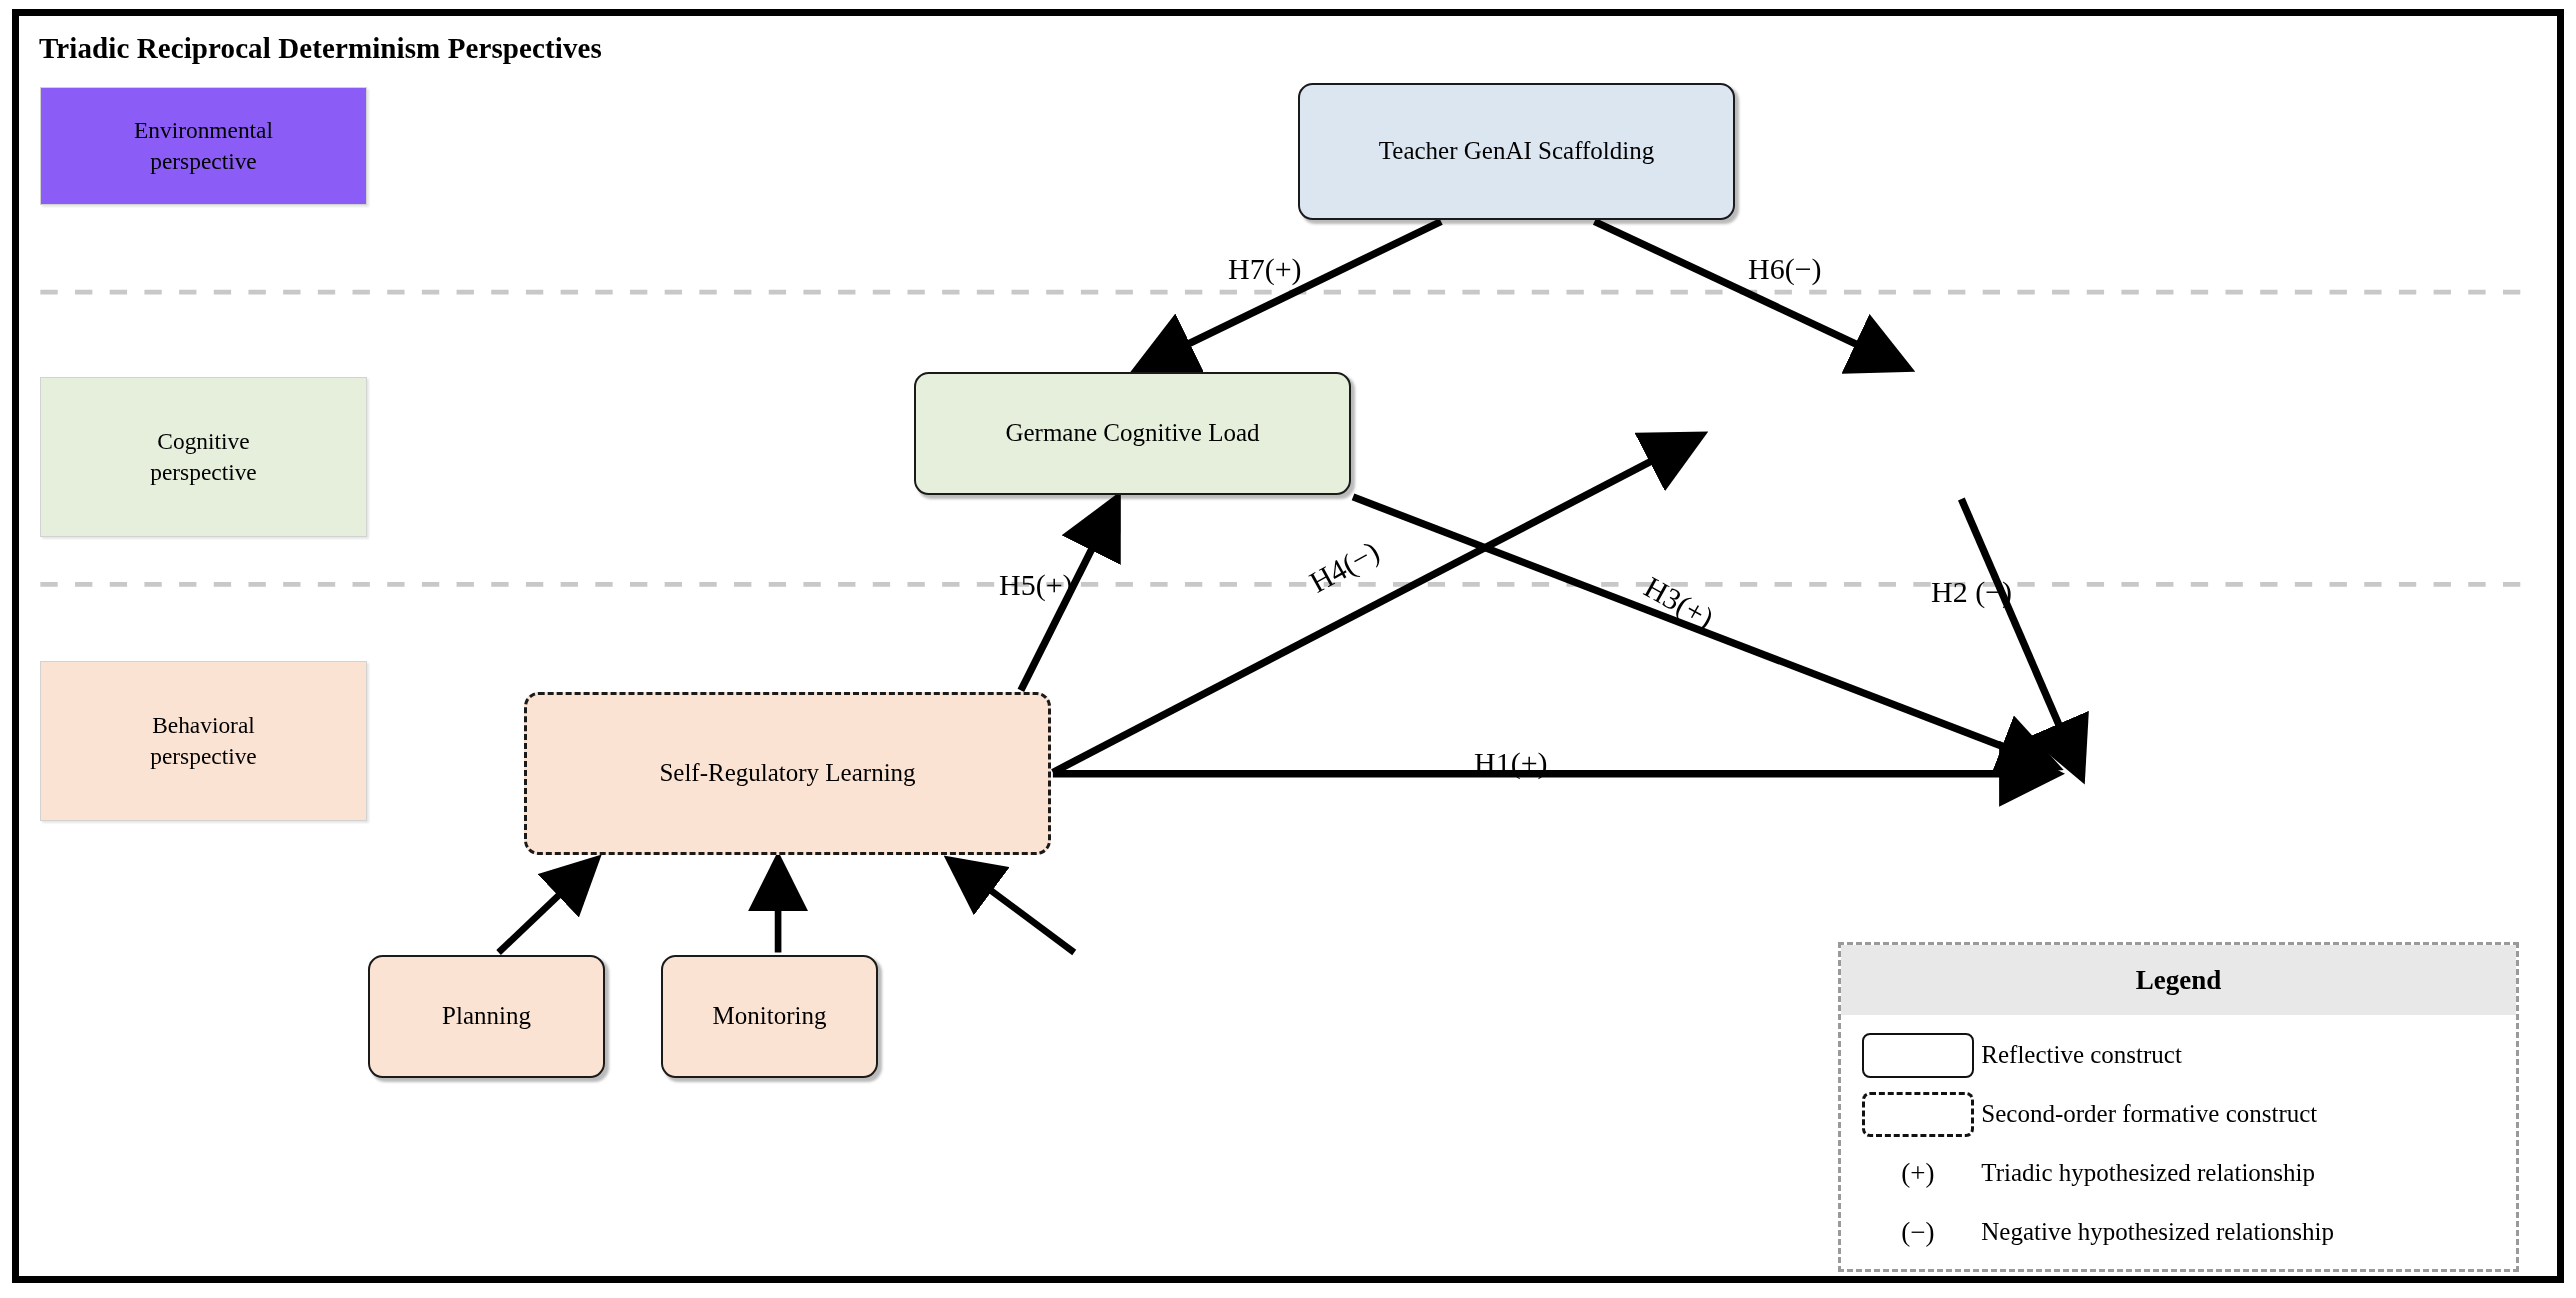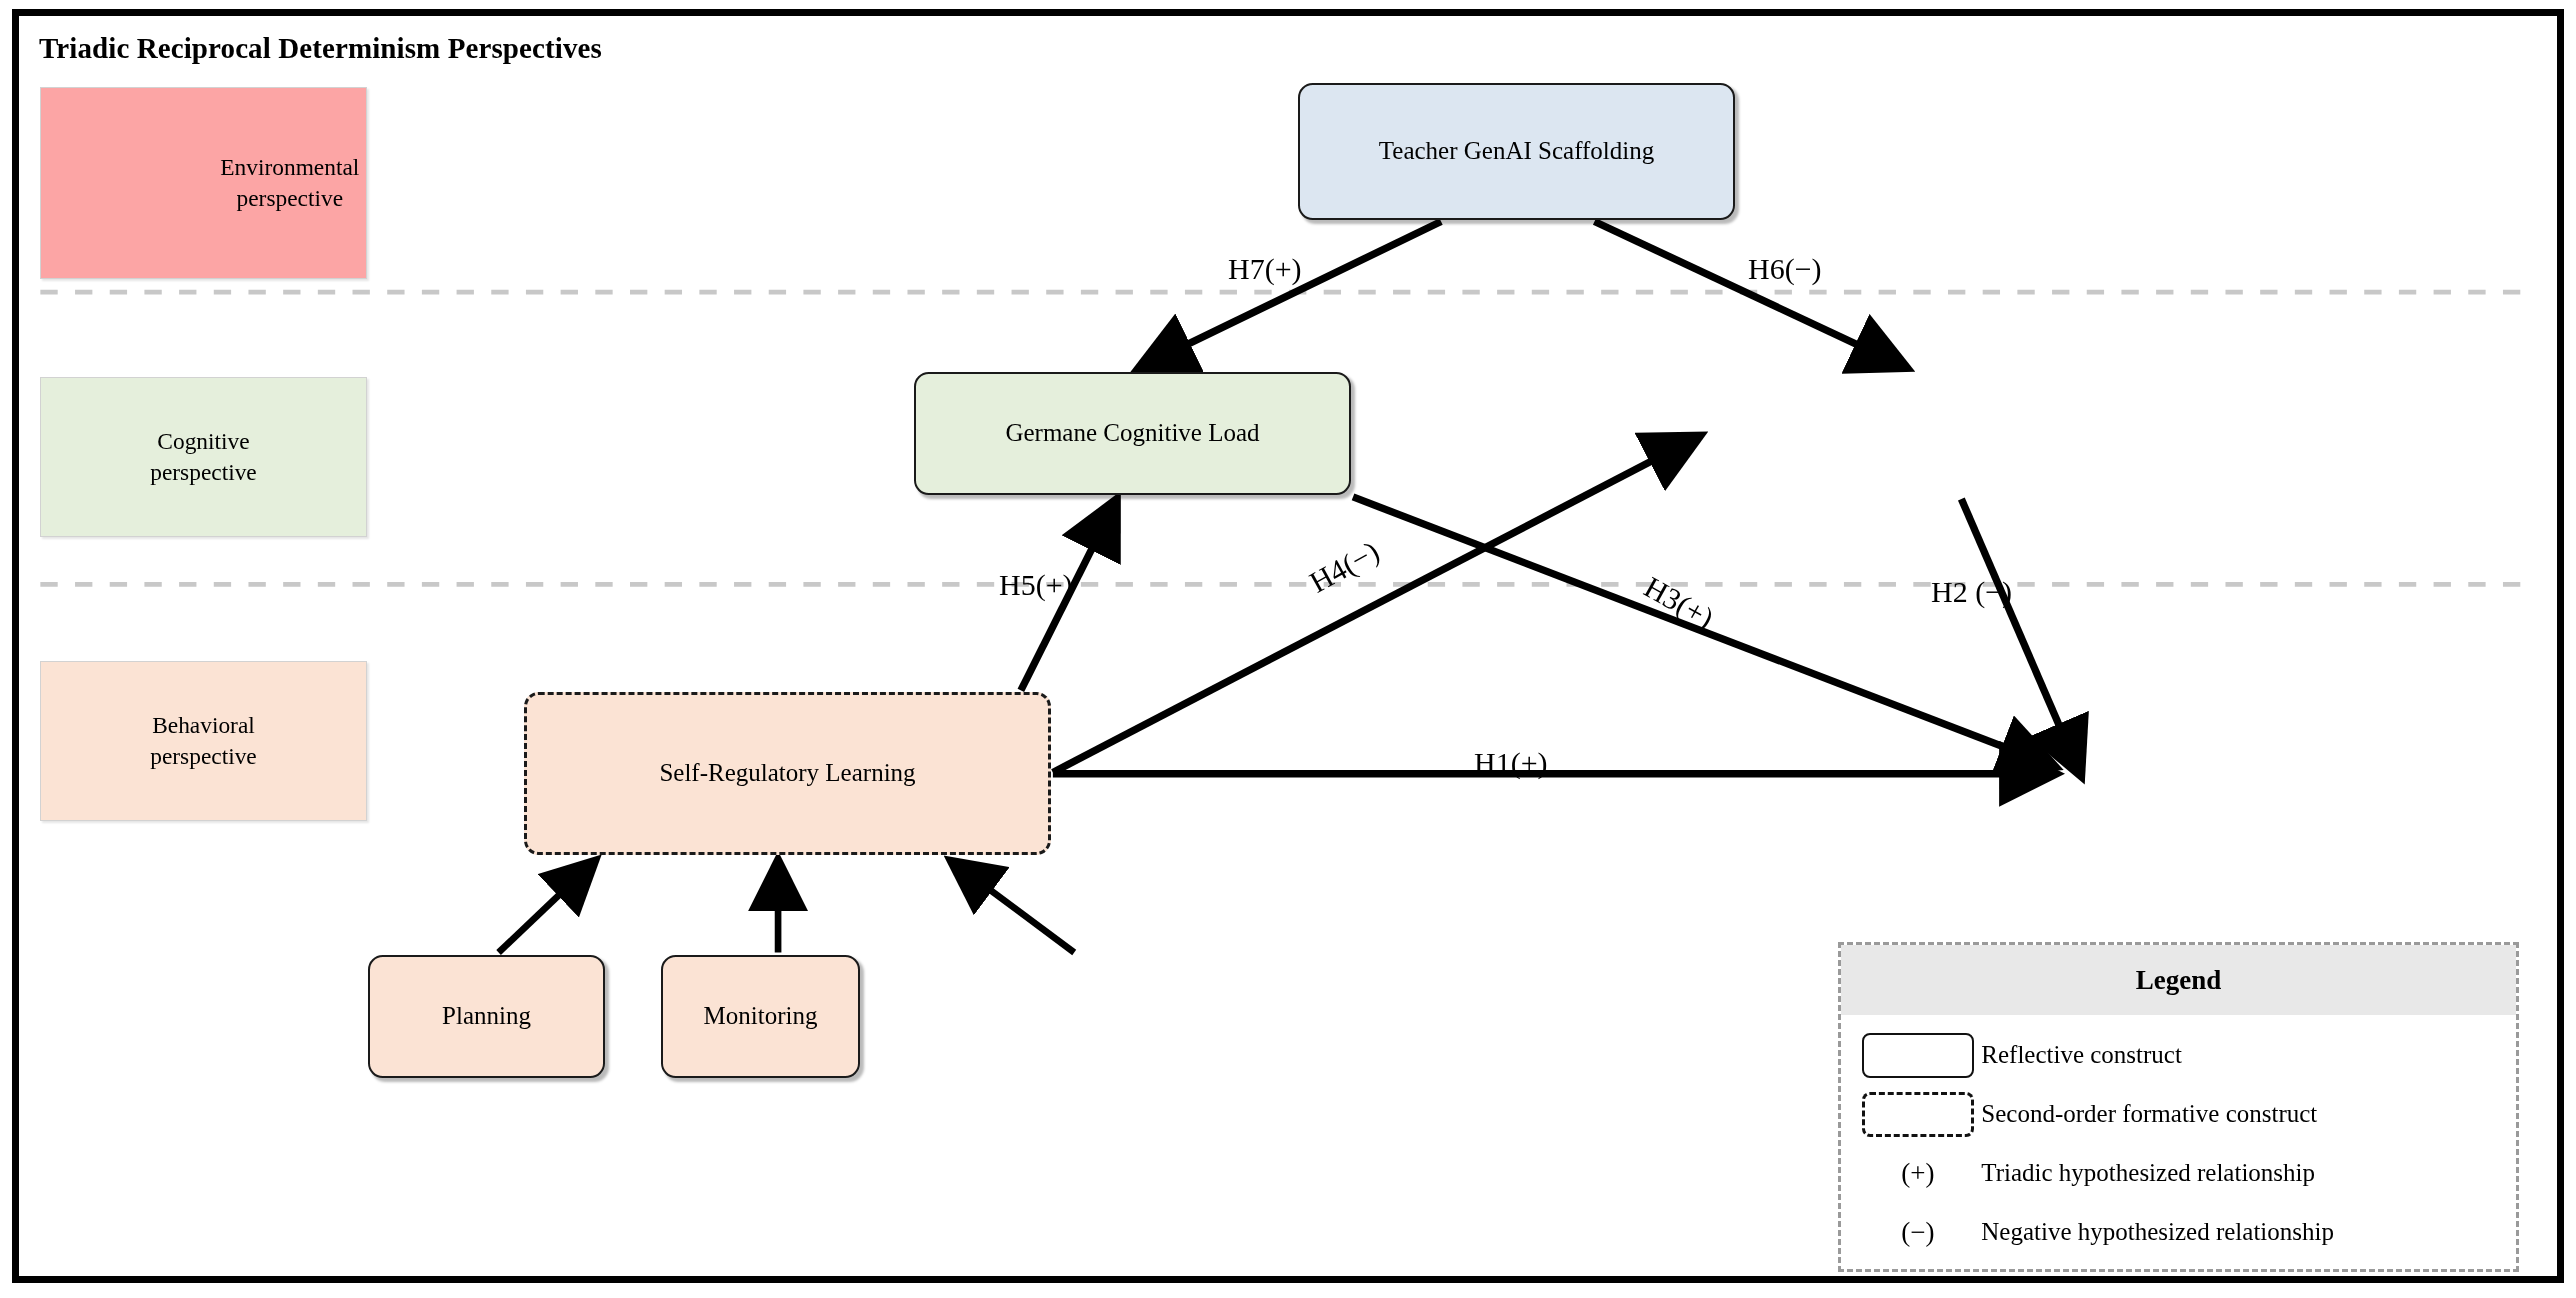--- a/index.html
+++ b/index.html
@@ -50,21 +50,21 @@
     border:1.3px solid #d2d2d2;
     display:flex;
     align-items:center;
     justify-content:center;
     text-align:center;
     font-size:23.4px;
     line-height:1.32;
     padding:4px 6.7px;
     box-shadow:2px 2px 2px rgba(0,0,0,0.10);
   }
-  .persp-env{ left:40px; top:87px; width:327px; height:192px; background:#fca5a5;justify-content:flex-end; }
+  .persp-env{ left:40px; top:87px; width:327px; height:118px; background:#8b5cf6; }
   .persp-cog{ left:40px; top:377px; width:327px; height:160px; background:#e5efdc; }
   .persp-beh{ left:40px; top:661px; width:327px; height:160px; background:#fbe3d4; }
 
   
   .node{
     position:absolute;
     box-sizing:border-box;
     border:2.7px solid #1a1a1a;
     border-radius:14.7px;
     display:flex;
@@ -85,21 +85,21 @@
     border-width:3.3px;
     box-shadow:none;
   }
 
   .n-teacher { left:1298px; top:83px;  width:437px;  height:137px; }
   .n-germane { left:914px; top:372px;  width:437px;  height:123px; }
   .n-extraneous{ left:1705px; top:372px; width:437px; height:123px; }
   .n-srl     { left:524px;  top:692px; width:527px;  height:163px; }
   .n-systems { left:2058px; top:692px; width:477px;  height:153px; }
   .n-planning{ left:368px;  top:955px; width:237px;  height:123px;justify-content:center; }
-  .n-monitoring{ left:661px; top:955px; width:199px; height:123px; }
+  .n-monitoring{ left:661px; top:955px; width:217px; height:123px; }
   .n-reflection{ left:952px;top:955px; width:237px; height:123px; }
 
   
   .hlabel{
     position:absolute;
     font-size:30px;
     white-space:nowrap;
     background:transparent;
   }
   .h7 { left:1228px; top:252px; }

